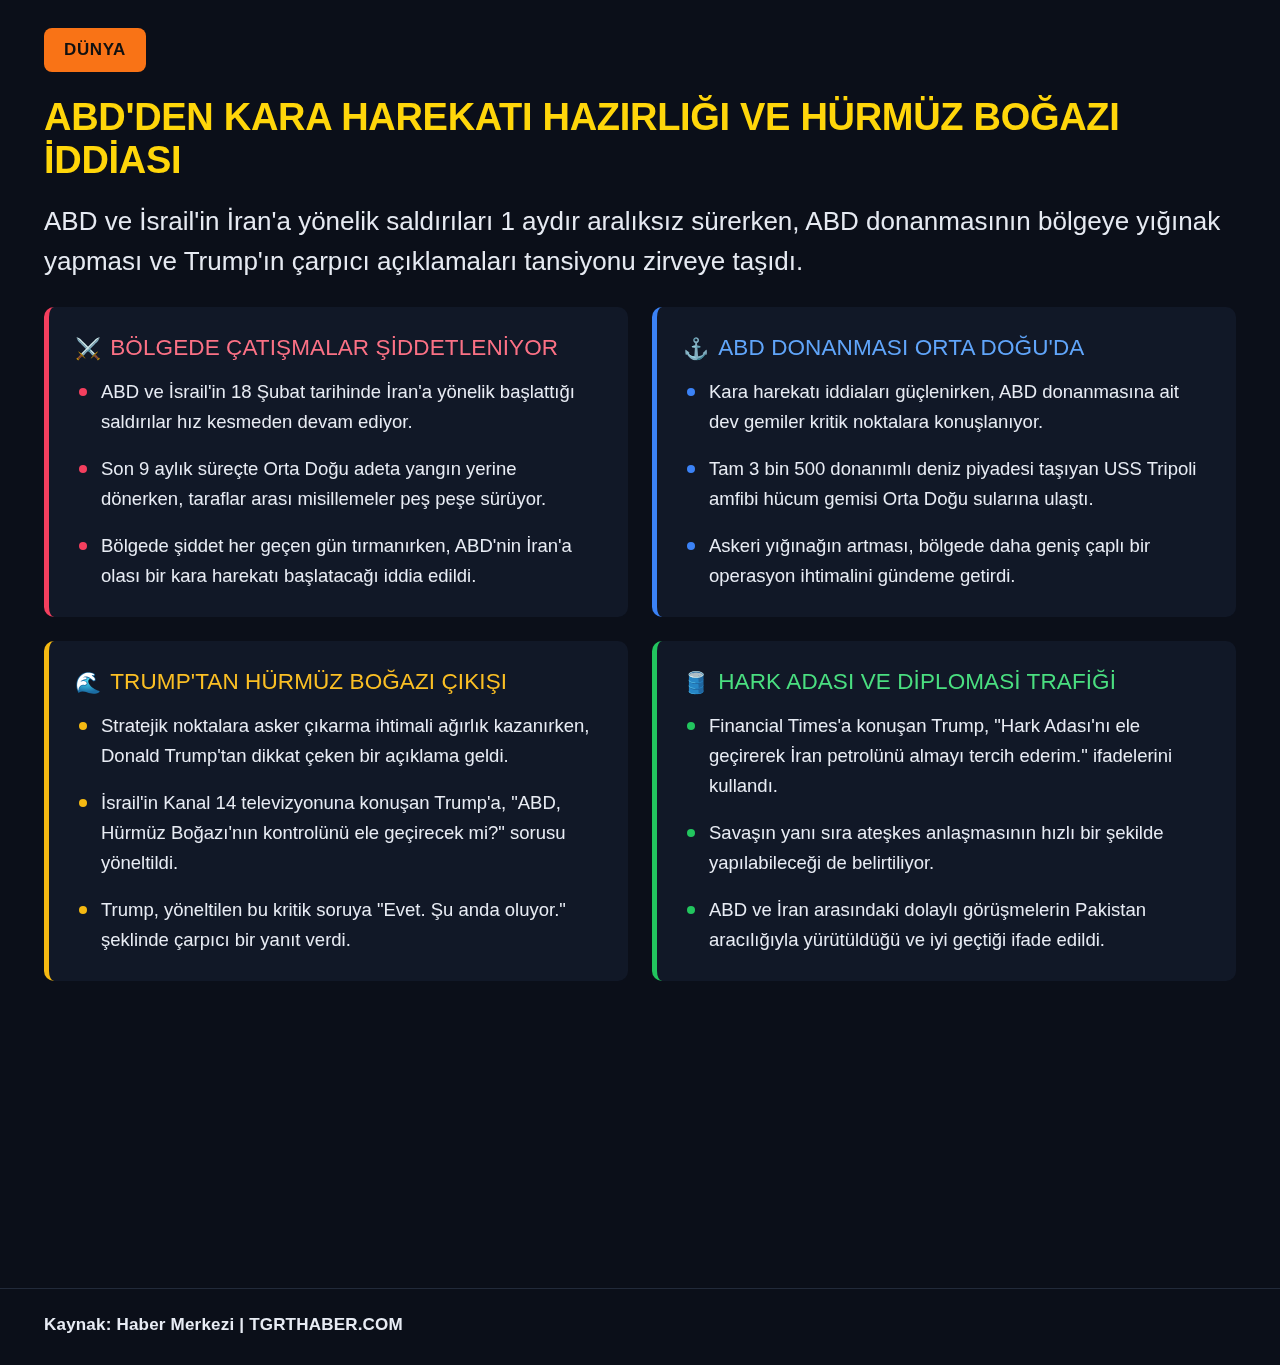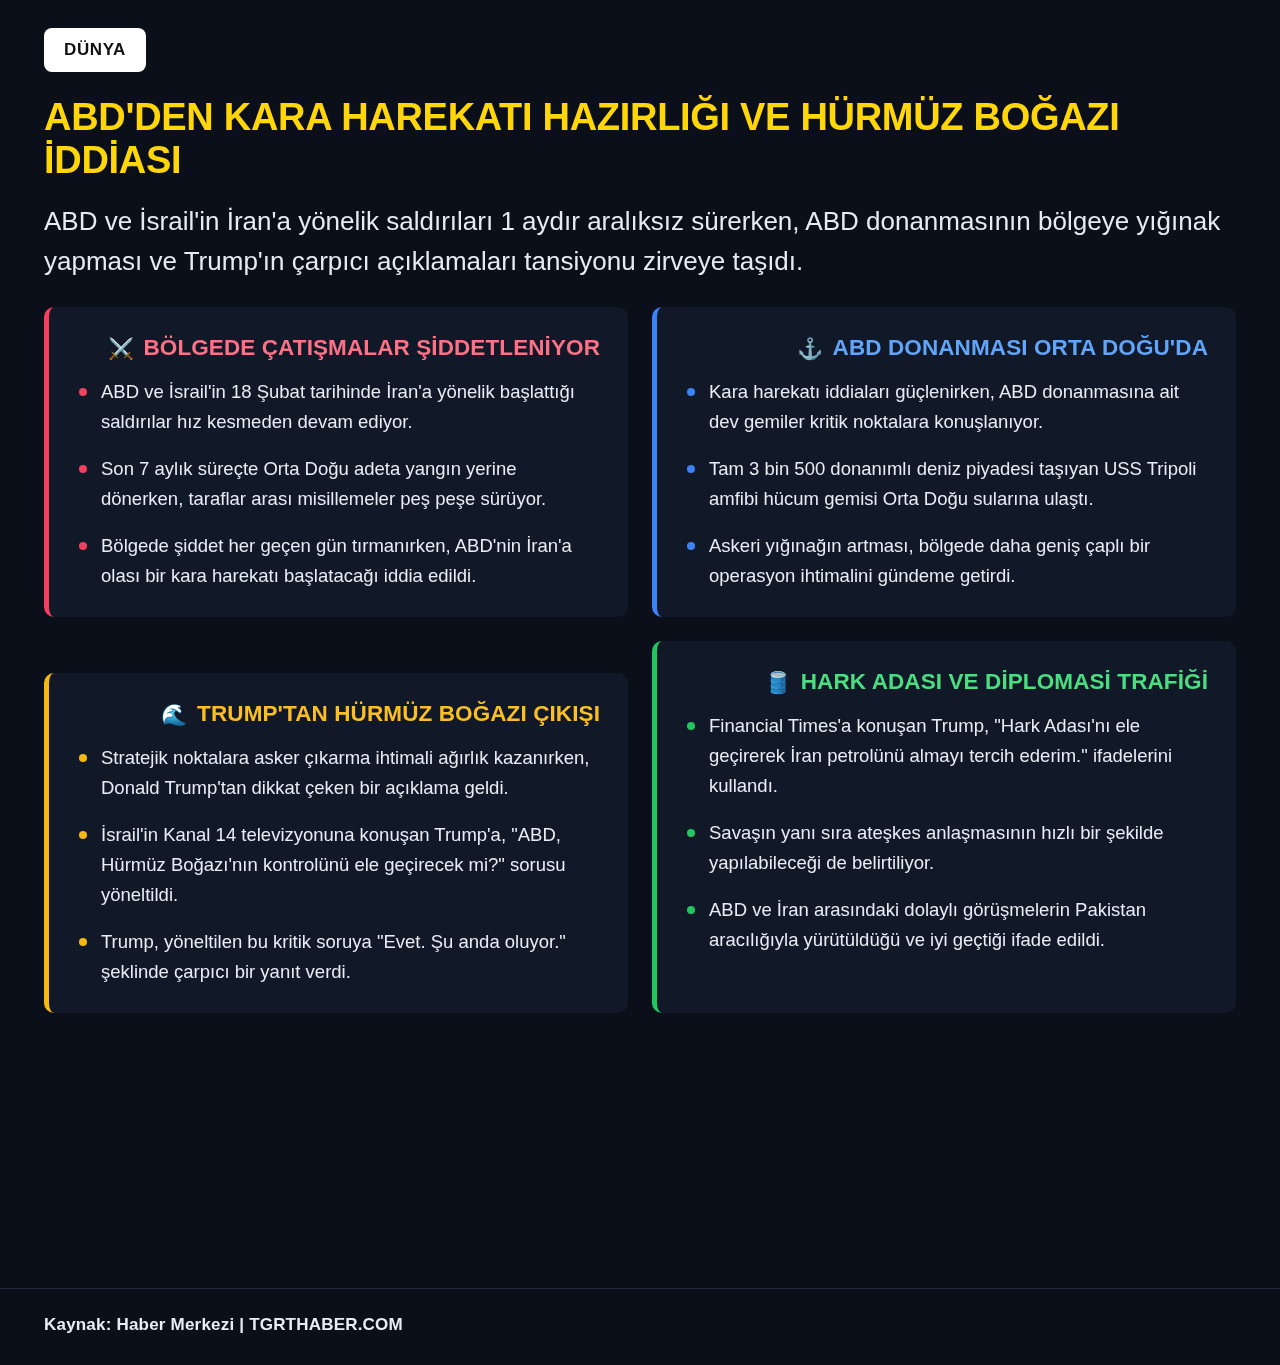--- a/index.html
+++ b/index.html
@@ -16,21 +16,21 @@
     display: flex;
     flex-direction: column;
     position: relative;
   }
   .content {
     padding: 28px 44px 0 44px;
     flex: 1 1 auto;
   }
   .category-badge {
     display: inline-block;
-    background: #ffffff;
+    background: #f97316;
     color: #111111;
     font-weight: bold;
     font-size: 17px;
     letter-spacing: 0.6px;
     padding: 12px 20px;
     border-radius: 8px;
   }
   .headline {
     margin-top: 24px;
     color: #ffd60a;
@@ -56,31 +56,30 @@
   }
   .card {
     background: #111827;
     border-radius: 10px;
     padding: 26px 28px 26px 26px;
     border-left: 5px solid #888;
     position: relative;
   }
   .card.red { border-left-color: #f43f5e; }
   .card.blue { border-left-color: #3b82f6; }
-  .card.yellow { border-left-color: #f5b912; margin-top: 32px; }
+  .card.yellow { border-left-color: #f5b912; }
   .card.green { border-left-color: #22c55e; }
 
   .card-title {
     font-size: 22.5px;
-    font-weight: bold;
+    font-weight: normal;
     line-height: 1.33;
     letter-spacing: 0.1px;
     display: block;
     margin-bottom: 14px;
-    text-align: right;
   }
   .card-title .emoji {
     font-size: 21px;
     margin-right: 9px;
     vertical-align: -1px;
   }
   .card.red .card-title { color: #fb7185; }
   .card.blue .card-title { color: #60a5fa; }
   .card.yellow .card-title { color: #fbbf24; }
   .card.green .card-title { color: #4ade80; }
@@ -136,21 +135,21 @@
     <p class="standfirst">ABD ve İsrail'in İran'a yönelik saldırıları 1 aydır aralıksız sürerken, ABD donanmasının bölgeye yığınak yapması ve Trump'ın çarpıcı açıklamaları tansiyonu zirveye taşıdı.</p>
 
     <div class="grid">
 
       <div class="card red">
         <div class="card-title">
           <span class="emoji">⚔️</span><span>BÖLGEDE ÇATIŞMALAR ŞİDDETLENİYOR</span>
         </div>
         <ul class="bullets">
           <li>ABD ve İsrail'in 18 Şubat tarihinde İran'a yönelik başlattığı saldırılar hız kesmeden devam ediyor.</li>
-          <li>Son 7 aylık süreçte Orta Doğu adeta yangın yerine dönerken, taraflar arası misillemeler peş peşe sürüyor.</li>
+          <li>Son 9 aylık süreçte Orta Doğu adeta yangın yerine dönerken, taraflar arası misillemeler peş peşe sürüyor.</li>
           <li>Bölgede şiddet her geçen gün tırmanırken, ABD'nin İran'a olası bir kara harekatı başlatacağı iddia edildi.</li>
         </ul>
       </div>
 
       <div class="card blue">
         <div class="card-title">
           <span class="emoji">⚓</span><span>ABD DONANMASI ORTA DOĞU'DA</span>
         </div>
         <ul class="bullets">
           <li>Kara harekatı iddiaları güçlenirken, ABD donanmasına ait dev gemiler kritik noktalara konuşlanıyor.</li>

